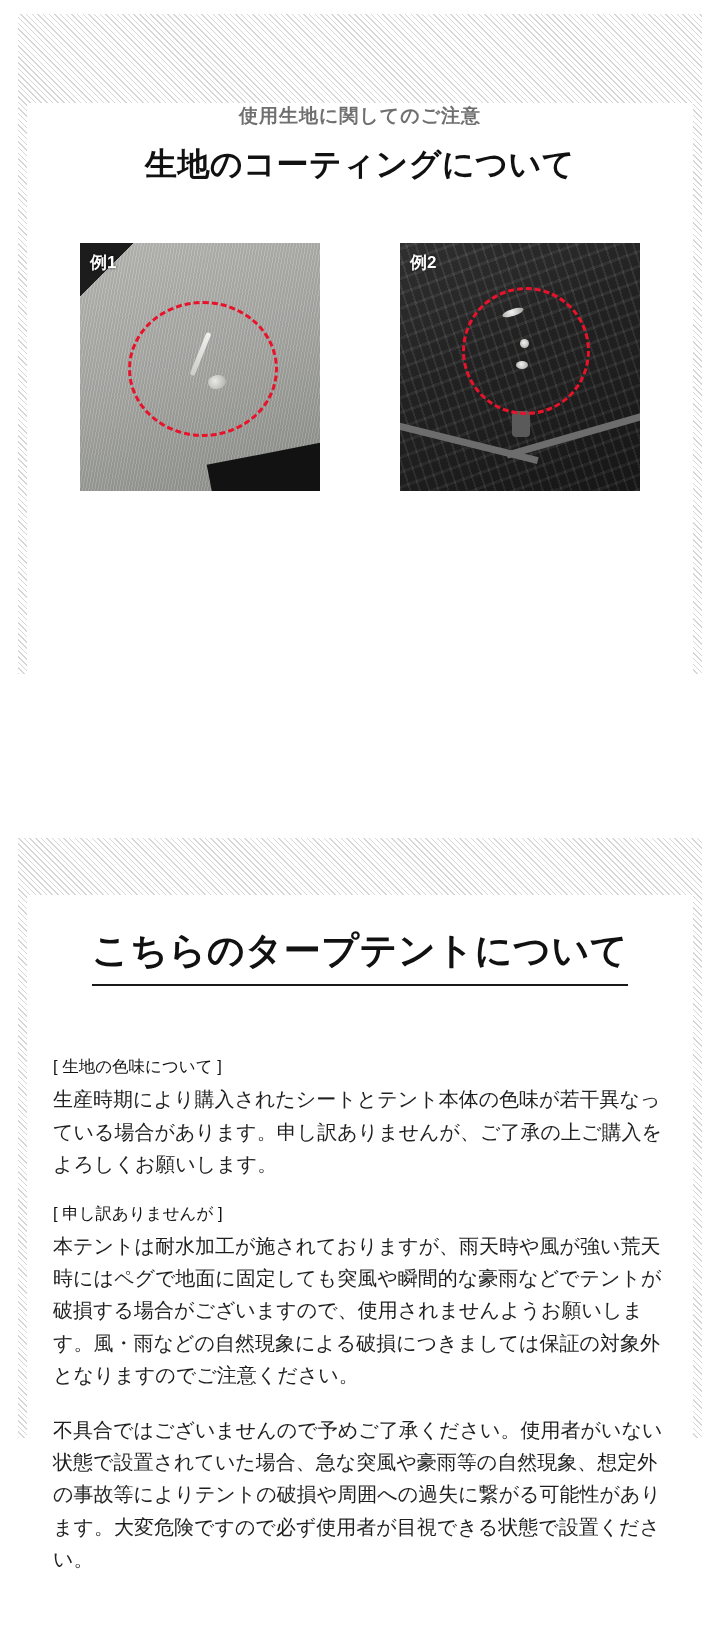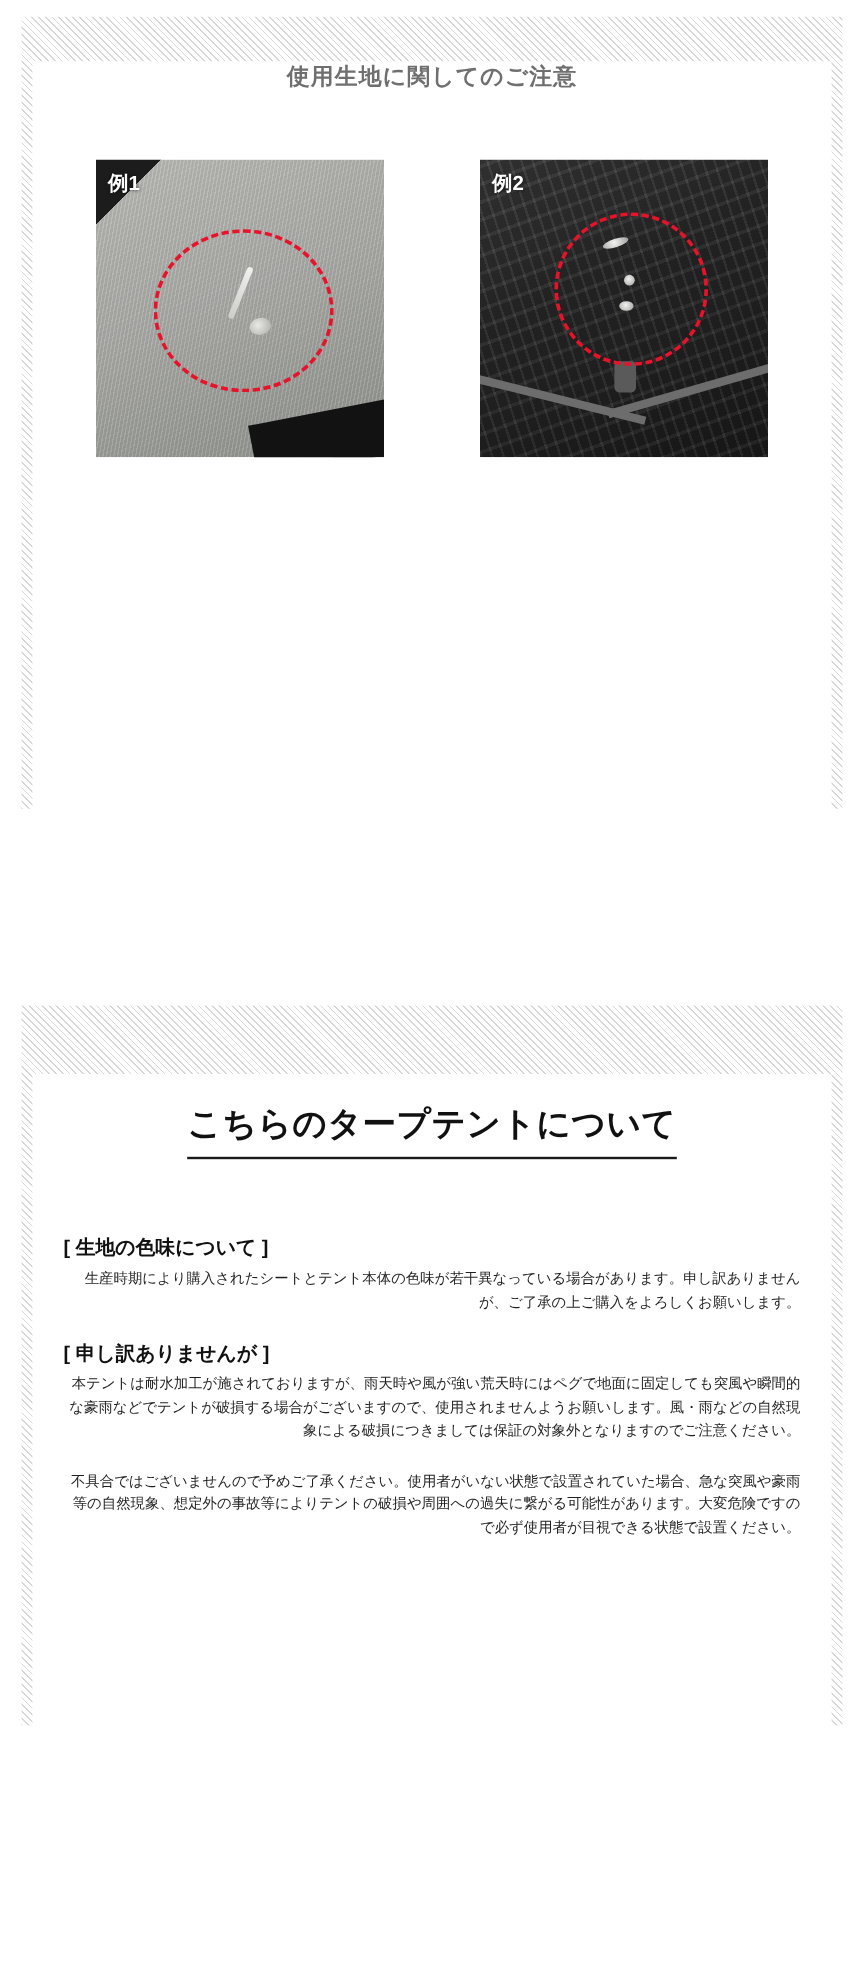--- a/index.html
+++ b/index.html
@@ -55,21 +55,21 @@
     height: 600px;
   }
 
   
   .sub-title {
     text-align: center;
     font-size: 19px;
     font-weight: bold;
     color: #6f6f6f;
     letter-spacing: 1px;
-    margin-top: 28px;
+    margin-top: 80px;
   }
   .main-title {
     text-align: center;
     font-size: 32px;
     font-weight: bold;
     color: #111111;
     letter-spacing: 0.5px;
     margin-top: 14px;
   }
 
@@ -186,54 +186,54 @@
     letter-spacing: 0.2px;
   }
 
   
   .notes-title-wrap {
     text-align: center;
     margin-top: 48px;
   }
   .notes-title {
     display: inline-block;
-    font-size: 28px;
+    font-size: 37px;
     font-weight: bold;
     color: #111111;
     padding-bottom: 8px;
     border-bottom: 2px solid #1a1a1a;
     letter-spacing: 0.5px;
   }
   .note-block {
     margin: 0 26px;
   }
   .note-block.first { margin-top: 40px; }
   .note-head {
     font-size: 16.5px;
-    font-weight: bold;
+    font-weight: normal;
     color: #111111;
     margin-bottom: 5px;
   }
   .note-text {
-    font-size: 12px;
+    font-size: 20px;
     line-height: 1.62;
     color: #1f1f1f;
-    text-align: right;
   }
   .note-gap { height: 22px; }
 </style>
 </head>
 <body>
 
 <div class="page">
 
   <section class="panel" id="panel-coating">
     <div class="panel-inner">
 
       <div class="sub-title">使用生地に関してのご注意</div>
+      <h1 class="main-title">生地のコーティングについて</h1>
 
       <div class="photo-row">
 
         <figure class="photo">
           <div class="ph1-bg"></div>
           <div class="ph1-scratch"></div>
           <div class="ph1-blotch"></div>
           <div class="dashed-circle" style="left:48px; top:58px; width:144px; height:130px;"></div>
           <figcaption class="photo-label">例1</figcaption>
         </figure>

